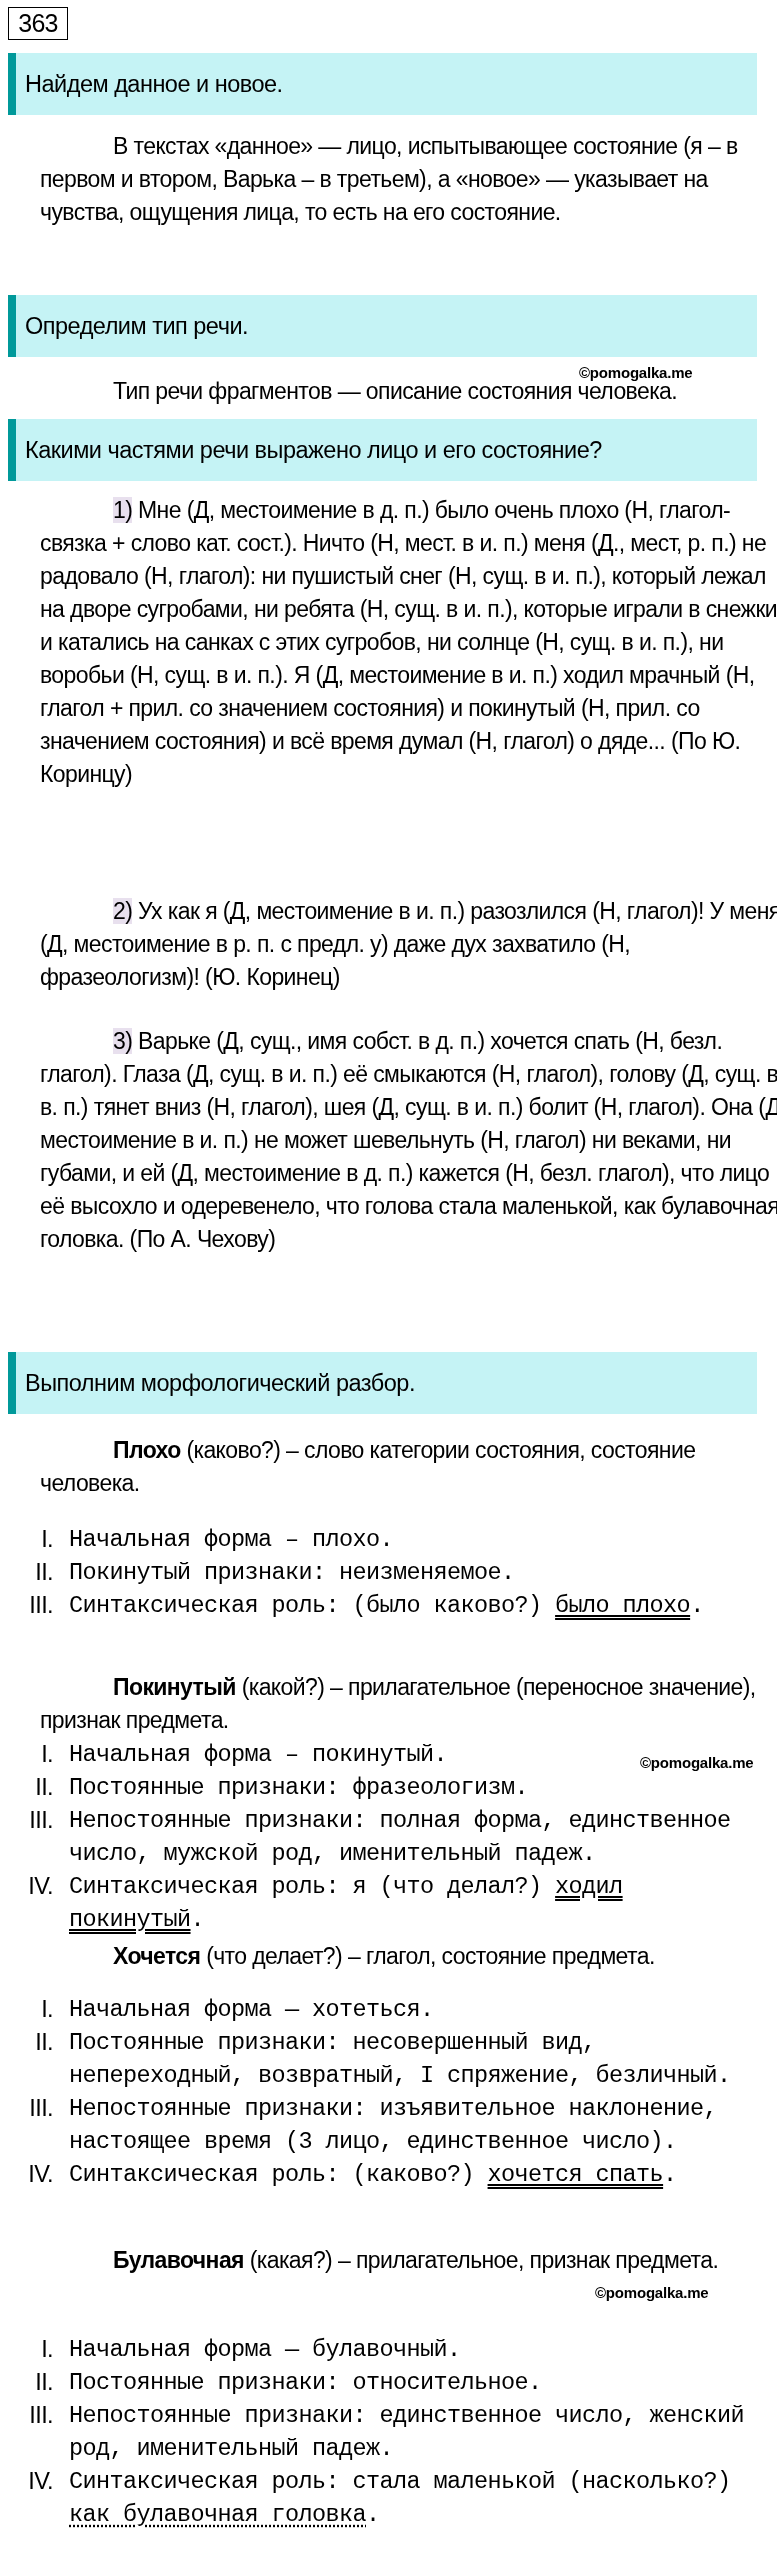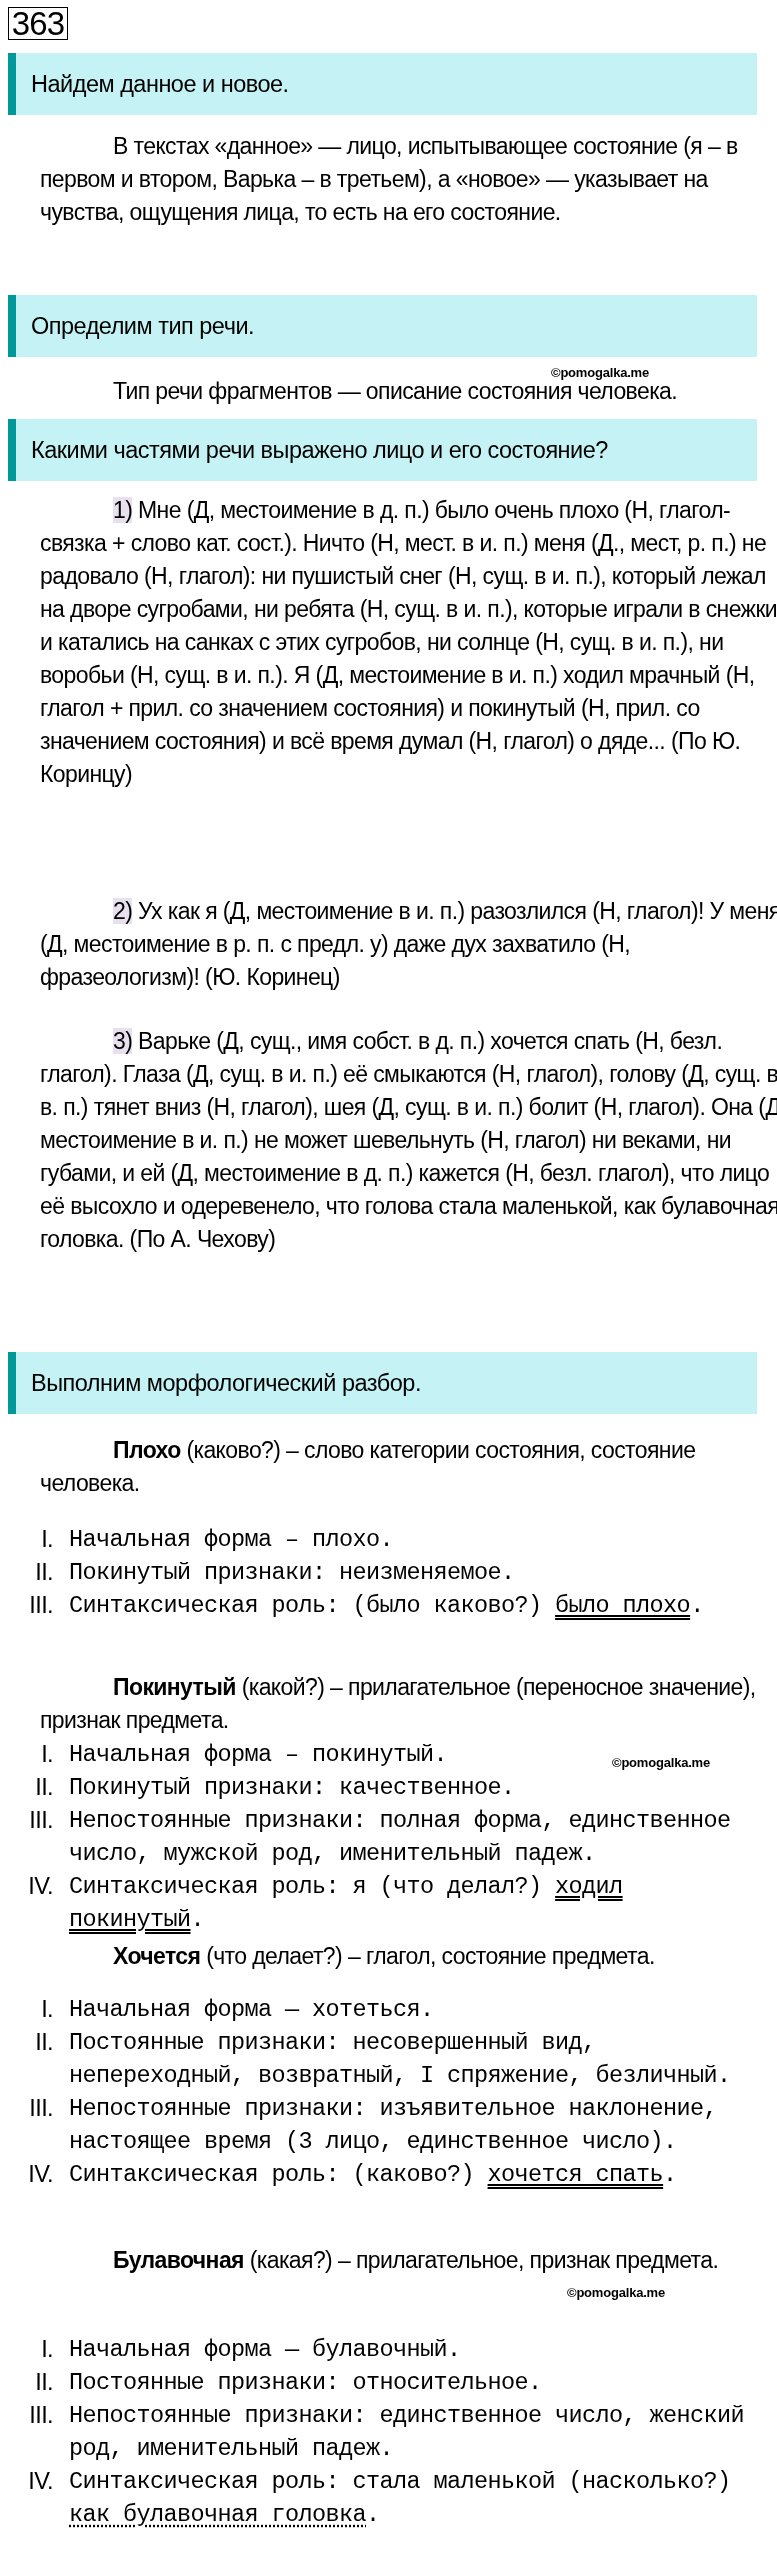--- a/index.html
+++ b/index.html
@@ -1,27 +1,27 @@
 <!DOCTYPE html>
 <html style="font-size:13px"><head>
 <meta charset="utf-8">
 <style>
   html, body { margin: 0; padding: 0; background: #ffffff; }
   body { width: 778px; height: 2576px; position: relative; overflow: hidden;
          font-family: "Liberation Sans", sans-serif; color: #000; }
   .abs { position: absolute; }
   .num-box { left: 8px; top: 6.5px; width: 58px; height: 31px; border: 1.6px solid #000;
-             font-size: 33px; line-height: 31px; text-align: center; letter-spacing: -0.8px; }
+             font-size: 25px; line-height: 31px; text-align: center; letter-spacing: -0.8px; }
   .hdr { left: 8px; width: 749px; height: 62px; background: #c5f3f5;
          border-left: 8px solid #00999a; box-sizing: border-box;
-         font-size: 23.5px; line-height: 62px; padding-left: 15px; letter-spacing: -0.5px; }
+         font-size: 23.5px; line-height: 62px; padding-left: 9px; letter-spacing: -0.5px; }
   .para { left: 24px; width: 749px; font-size: 23px; line-height: 33px; letter-spacing: -0.6px; margin-left: 16px; }
   .para .indent { display: inline-block; width: 73px; }
   .hl { background: #e8e0ee; }
-  .wm { font-weight: bold; font-size: 13px; line-height: 14.6px; letter-spacing: -0.2px; }
+  .wm { font-weight: bold; font-size: 15px; line-height: 14.6px; letter-spacing: -0.2px; margin-left: 28px; }
   .list { left: 8px; width: 749px; font-size: 23.5px; line-height: 33px; letter-spacing: -0.6px; }
   .li { display: flex; }
   .li .rn { width: 45px; text-align: right; flex: none; padding-right: 16px; }
   .li .tx { flex: 1; font-family: Liberation Mono, monospace; }
   b { font-weight: bold; }
   .dbl { text-decoration: underline double; text-underline-offset: 3.2px; text-align: center; }
   .dot { text-decoration: underline dotted; text-underline-offset: 4px; }
 </style>
 </head>
 <body>
@@ -61,21 +61,21 @@
 
 <div class="abs para" style="top:1671px"><span class="indent"></span><b>Покинутый</b><span> (какой?) – прилагательное (переносное значение), признак предмета.</span></div>
 <div class="abs wm" style="left:612px;top:1756px">©pomogalka.me</div>
 <div class="abs list" style="top:1738px">
   <div class="li">
       <span class="rn">I.</span>
       <span class="tx" style="padding-right:186px">Начальная форма – покинутый.</span>
     </div>
   <div class="li">
       <span class="rn">II.</span>
-      <span class="tx">Покинутый признаки: качественное.</span>
+      <span class="tx">Постоянные признаки: фразеологизм.</span>
     </div>
   <div class="li">
       <span class="rn">III.</span>
       <span class="tx">Непостоянные признаки: полная форма, единственное число, мужской род, именительный падеж.</span>
     </div>
   <div class="li">
       <span class="rn">IV.</span>
       <span class="tx"><span>Синтаксическая роль: я (что делал?) </span><span class="dbl">ходил покинутый</span><span>.</span></span>
     </div>
 </div>

